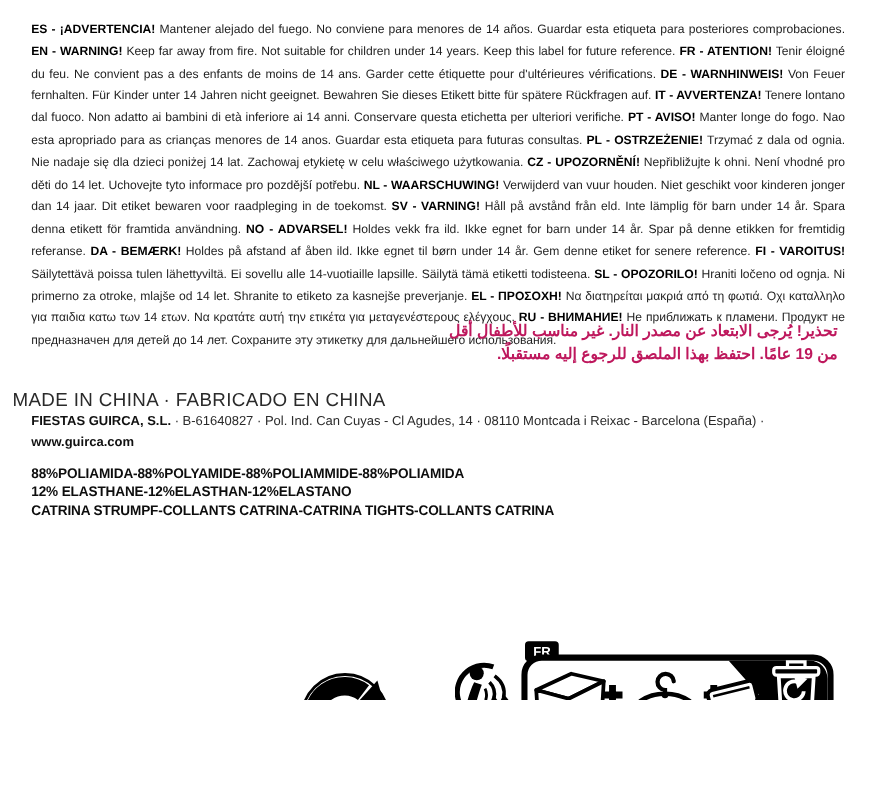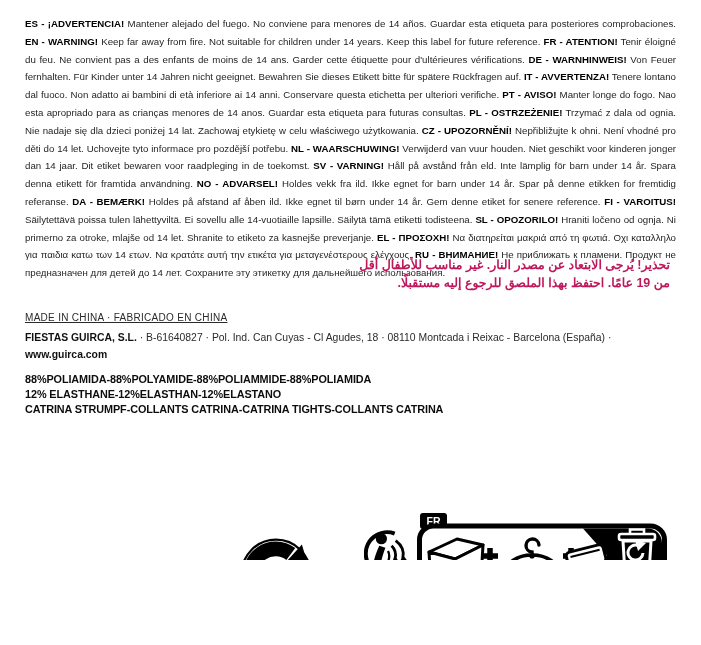--- a/index.html
+++ b/index.html
@@ -3,21 +3,21 @@
 <meta charset="utf-8">
 <style>
   html,body{margin:0;padding:0;background:#ffffff;}
   .label{position:relative;width:701px;height:560px;background:#ffffff;overflow:hidden;
          font-family:"Liberation Sans",sans-serif;color:#1b1b1b;}
   .warnings{position:absolute;left:25px;top:15px;width:651px;margin:0;
             font-size:9.7px;line-height:17.8px;text-align:justify;color:#1e1e1e;}
   .warnings b{font-weight:bold;color:#000;}
   .arabic{position:absolute;right:31px;top:256px;width:400px;direction:rtl;text-align:right;
           font-size:12.5px;font-weight:bold;line-height:18px;color:#be185d;}
-  .made-in{position:absolute;left:25px;top:312px;font-size:10px;letter-spacing:.3px;color:#2a2a2a;text-decoration:underline;}
+  .made-in{position:absolute;left:10px;top:312px;font-size:15px;letter-spacing:.3px;color:#2a2a2a;}
   .company{position:absolute;left:25px;top:330px;width:655px;font-size:10.4px;line-height:16.5px;color:#2a2a2a;}
   .company .bold{font-weight:bold;color:#111;}
   .composition{position:absolute;left:25px;top:372px;font-size:11.2px;font-weight:bold;
                line-height:15.2px;letter-spacing:-.1px;color:#0d0d0d;transform:scaleX(.97);transform-origin:left top;}
   .icon-abs{position:absolute;}
   .caption{position:absolute;left:352px;top:580px;width:312px;font-size:7.4px;line-height:8.9px;
            font-weight:600;color:#222;}
   .tri-row{position:absolute;left:591px;top:604px;display:flex;gap:9px;}
   .tri{display:flex;flex-direction:column;align-items:center;width:27px;text-align:right;}
   .tri .lbl{font-size:5.6px;font-weight:bold;color:#111;margin-top:-1px;letter-spacing:.2px;}
@@ -30,21 +30,21 @@
   <p class="warnings"><b>ES - ¡ADVERTENCIA!</b> Mantener alejado del fuego. No conviene para menores de 14 años. Guardar esta etiqueta para posteriores comprobaciones. <b>EN - WARNING!</b> Keep far away from fire. Not suitable for children under 14 years. Keep this label for future reference. <b>FR - ATENTION!</b> Tenir éloigné du feu. Ne convient pas a des enfants de moins de 14 ans. Garder cette étiquette pour d'ultérieures vérifications. <b>DE - WARNHINWEIS!</b> Von Feuer fernhalten. Für Kinder unter 14 Jahren nicht geeignet. Bewahren Sie dieses Etikett bitte für spätere Rückfragen auf. <b>IT - AVVERTENZA!</b> Tenere lontano dal fuoco. Non adatto ai bambini di età inferiore ai 14 anni. Conservare questa etichetta per ulteriori verifiche. <b>PT - AVISO!</b> Manter longe do fogo. Nao esta apropriado para as crianças menores de 14 anos. Guardar esta etiqueta para futuras consultas. <b>PL - OSTRZEŻENIE!</b> Trzymać z dala od ognia. Nie nadaje się dla dzieci poniżej 14 lat. Zachowaj etykietę w celu właściwego użytkowania. <b>CZ - UPOZORNĚNÍ!</b> Nepřibližujte k ohni. Není vhodné pro děti do 14 let. Uchovejte tyto informace pro pozdější potřebu. <b>NL - WAARSCHUWING!</b> Verwijderd van vuur houden. Niet geschikt voor kinderen jonger dan 14 jaar. Dit etiket bewaren voor raadpleging in de toekomst. <b>SV - VARNING!</b> Håll på avstånd från eld. Inte lämplig för barn under 14 år. Spara denna etikett för framtida användning. <b>NO - ADVARSEL!</b> Holdes vekk fra ild. Ikke egnet for barn under 14 år. Spar på denne etikken for fremtidig referanse. <b>DA - BEMÆRK!</b> Holdes på afstand af åben ild. Ikke egnet til børn under 14 år. Gem denne etiket for senere reference. <b>FI - VAROITUS!</b> Säilytettävä poissa tulen lähettyviltä. Ei sovellu alle 14-vuotiaille lapsille. Säilytä tämä etiketti todisteena. <b>SL - OPOZORILO!</b> Hraniti ločeno od ognja. Ni primerno za otroke, mlajše od 14 let. Shranite to etiketo za kasnejše preverjanje. <b>EL - ΠΡΟΣΟΧΗ!</b> Να διατηρείται μακριά από τη φωτιά. Οχι καταλληλο για παιδια κατω των 14 ετων. Να κρατάτε αυτή την ετικέτα για μεταγενέστερους ελέγχους. <b>RU - ВНИМАНИЕ!</b> Не приближать к пламени. Продукт не предназначен для детей до 14 лет. Сохраните эту этикетку для дальнейшего использования. </p>
 
   <div class="arabic">
     <div>تحذير! يُرجى الابتعاد عن مصدر النار. غير مناسب للأطفال أقل</div>
     <div>من 19 عامًا. احتفظ بهذا الملصق للرجوع إليه مستقبلًا.</div>
   </div>
 
   <div class="made-in">MADE IN CHINA · FABRICADO EN CHINA</div>
 
   <div class="company">
-    <div><span class="bold">FIESTAS GUIRCA, S.L.</span> <span>· B-61640827 · Pol. Ind. Can Cuyas - Cl Agudes, 18 · 08110 Montcada i Reixac - Barcelona (España) ·</span></div>
+    <div><span class="bold">FIESTAS GUIRCA, S.L.</span> <span>· B-61640827 · Pol. Ind. Can Cuyas - Cl Agudes, 14 · 08110 Montcada i Reixac - Barcelona (España) ·</span></div>
     <div class="bold">www.guirca.com</div>
   </div>
 
   <div class="composition">
       <div>88%POLIAMIDA-88%POLYAMIDE-88%POLIAMMIDE-88%POLIAMIDA</div>
       <div>12% ELASTHANE-12%ELASTHAN-12%ELASTANO</div>
       <div>CATRINA STRUMPF-COLLANTS CATRINA-CATRINA TIGHTS-COLLANTS CATRINA</div>
     </div>
 
   <svg class="icon-abs" style="left:239px;top:537px;" width="74" height="74" viewBox="0 0 100 100">

